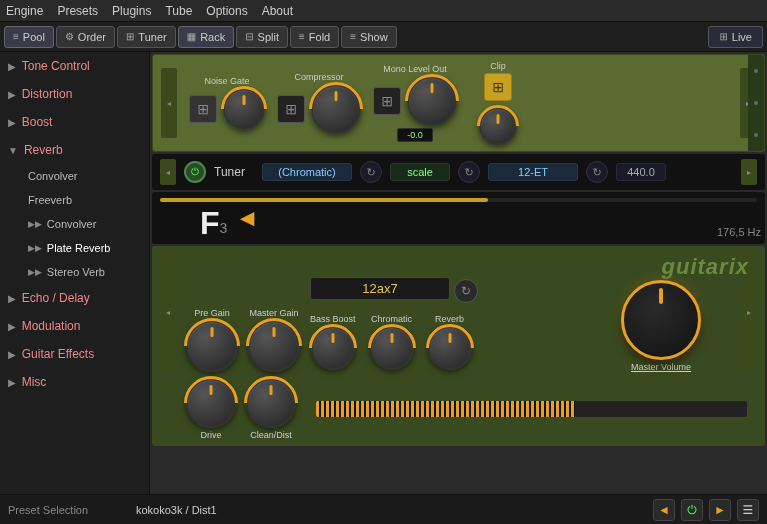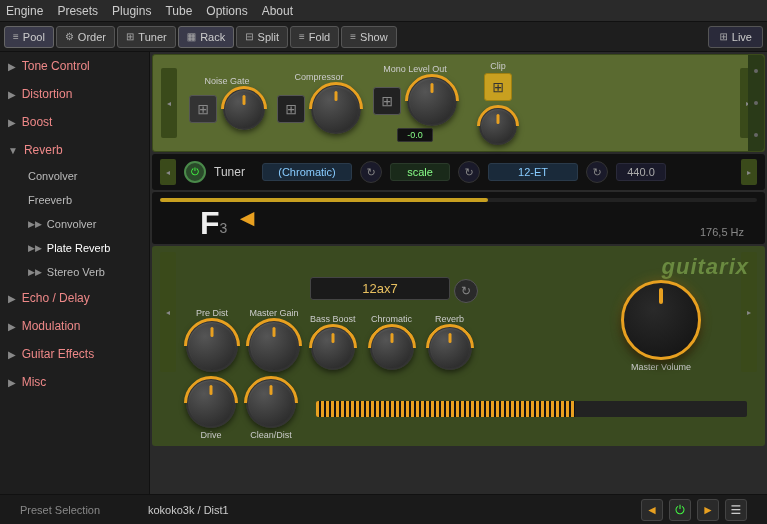--- a/index.html
+++ b/index.html
@@ -337,21 +337,21 @@
       align-self: flex-end;
       margin-bottom: 6px;
     }
     .tuner-arrow {
       font-size: 24px;
       color: #e8a020;
       margin-left: 8px;
     }
     .tuner-freq {
       position: absolute;
-      right: 21px;
+      right: 4px;
       bottom: 6px;
       font-size: 11px;
       color: #888;
     }
     .tuner-bar-track {
       position: absolute;
       left: 8px;
       right: 8px;
       top: 6px;
       height: 4px;
@@ -428,21 +428,21 @@
       width: 60%;
     }
 
     
     .status-bar {
       height: 30px;
       background: #1a1a1a;
       border-top: 1px solid #111;
       display: flex;
       align-items: center;
-      padding: 0 20px;
+      padding: 0 8px;
       gap: 8px;
     }
     .status-label {
       color: #888;
       font-size: 11px;
       min-width: 120px;
     }
     .status-value {
       color: #ccc;
       font-size: 11px;
@@ -688,21 +688,21 @@
     </div>
 
     <div class="panel-guitarix">
       <div class="guitarix-title">guitarix</div>
 
       <div style="display:flex;align-items:flex-end;gap:10px;margin-bottom:6px;">
 
         <div class="panel-nav-btn" style="height:120px;">◂</div>
 
         <div class="knob-group">
-          <span class="knob-label">Pre Dist</span>
+          <span class="knob-label">Pre Gain</span>
           <div style="position:relative;">
             <div class="knob" style="width:52px;height:52px;">
               <div class="knob-ring"></div>
             </div>
           </div>
         </div>
 
         <div class="knob-group">
           <span class="knob-label">Master Gain</span>
           <div style="position:relative;">
@@ -750,21 +750,21 @@
           <div class="knob-group">
             <div style="position:relative;">
               <div class="knob knob-large" style="
                 background: radial-gradient(circle at 40% 35%, #2a2a2a, #111);
                 border: 3px solid #e8a020;
                 border-radius: 50%;
                 box-shadow: 0 0 12px rgba(232,160,32,0.3), 0 4px 10px rgba(0,0,0,0.8);
               ">
               </div>
             </div>
-            <span class="knob-label" style="margin-top:0;">Master Volume</span>
+            <span class="knob-label" style="margin-top:0;text-decoration:underline;">Master Volume</span>
           </div>
         </div>
 
         <div class="panel-nav-btn" style="height:120px;">▸</div>
       </div>
 
       <div style="display:flex;align-items:center;gap:10px;margin-top:2px;">
         <div style="width:16px;"></div>
         <div class="knob-group">
           <div style="position:relative;">

